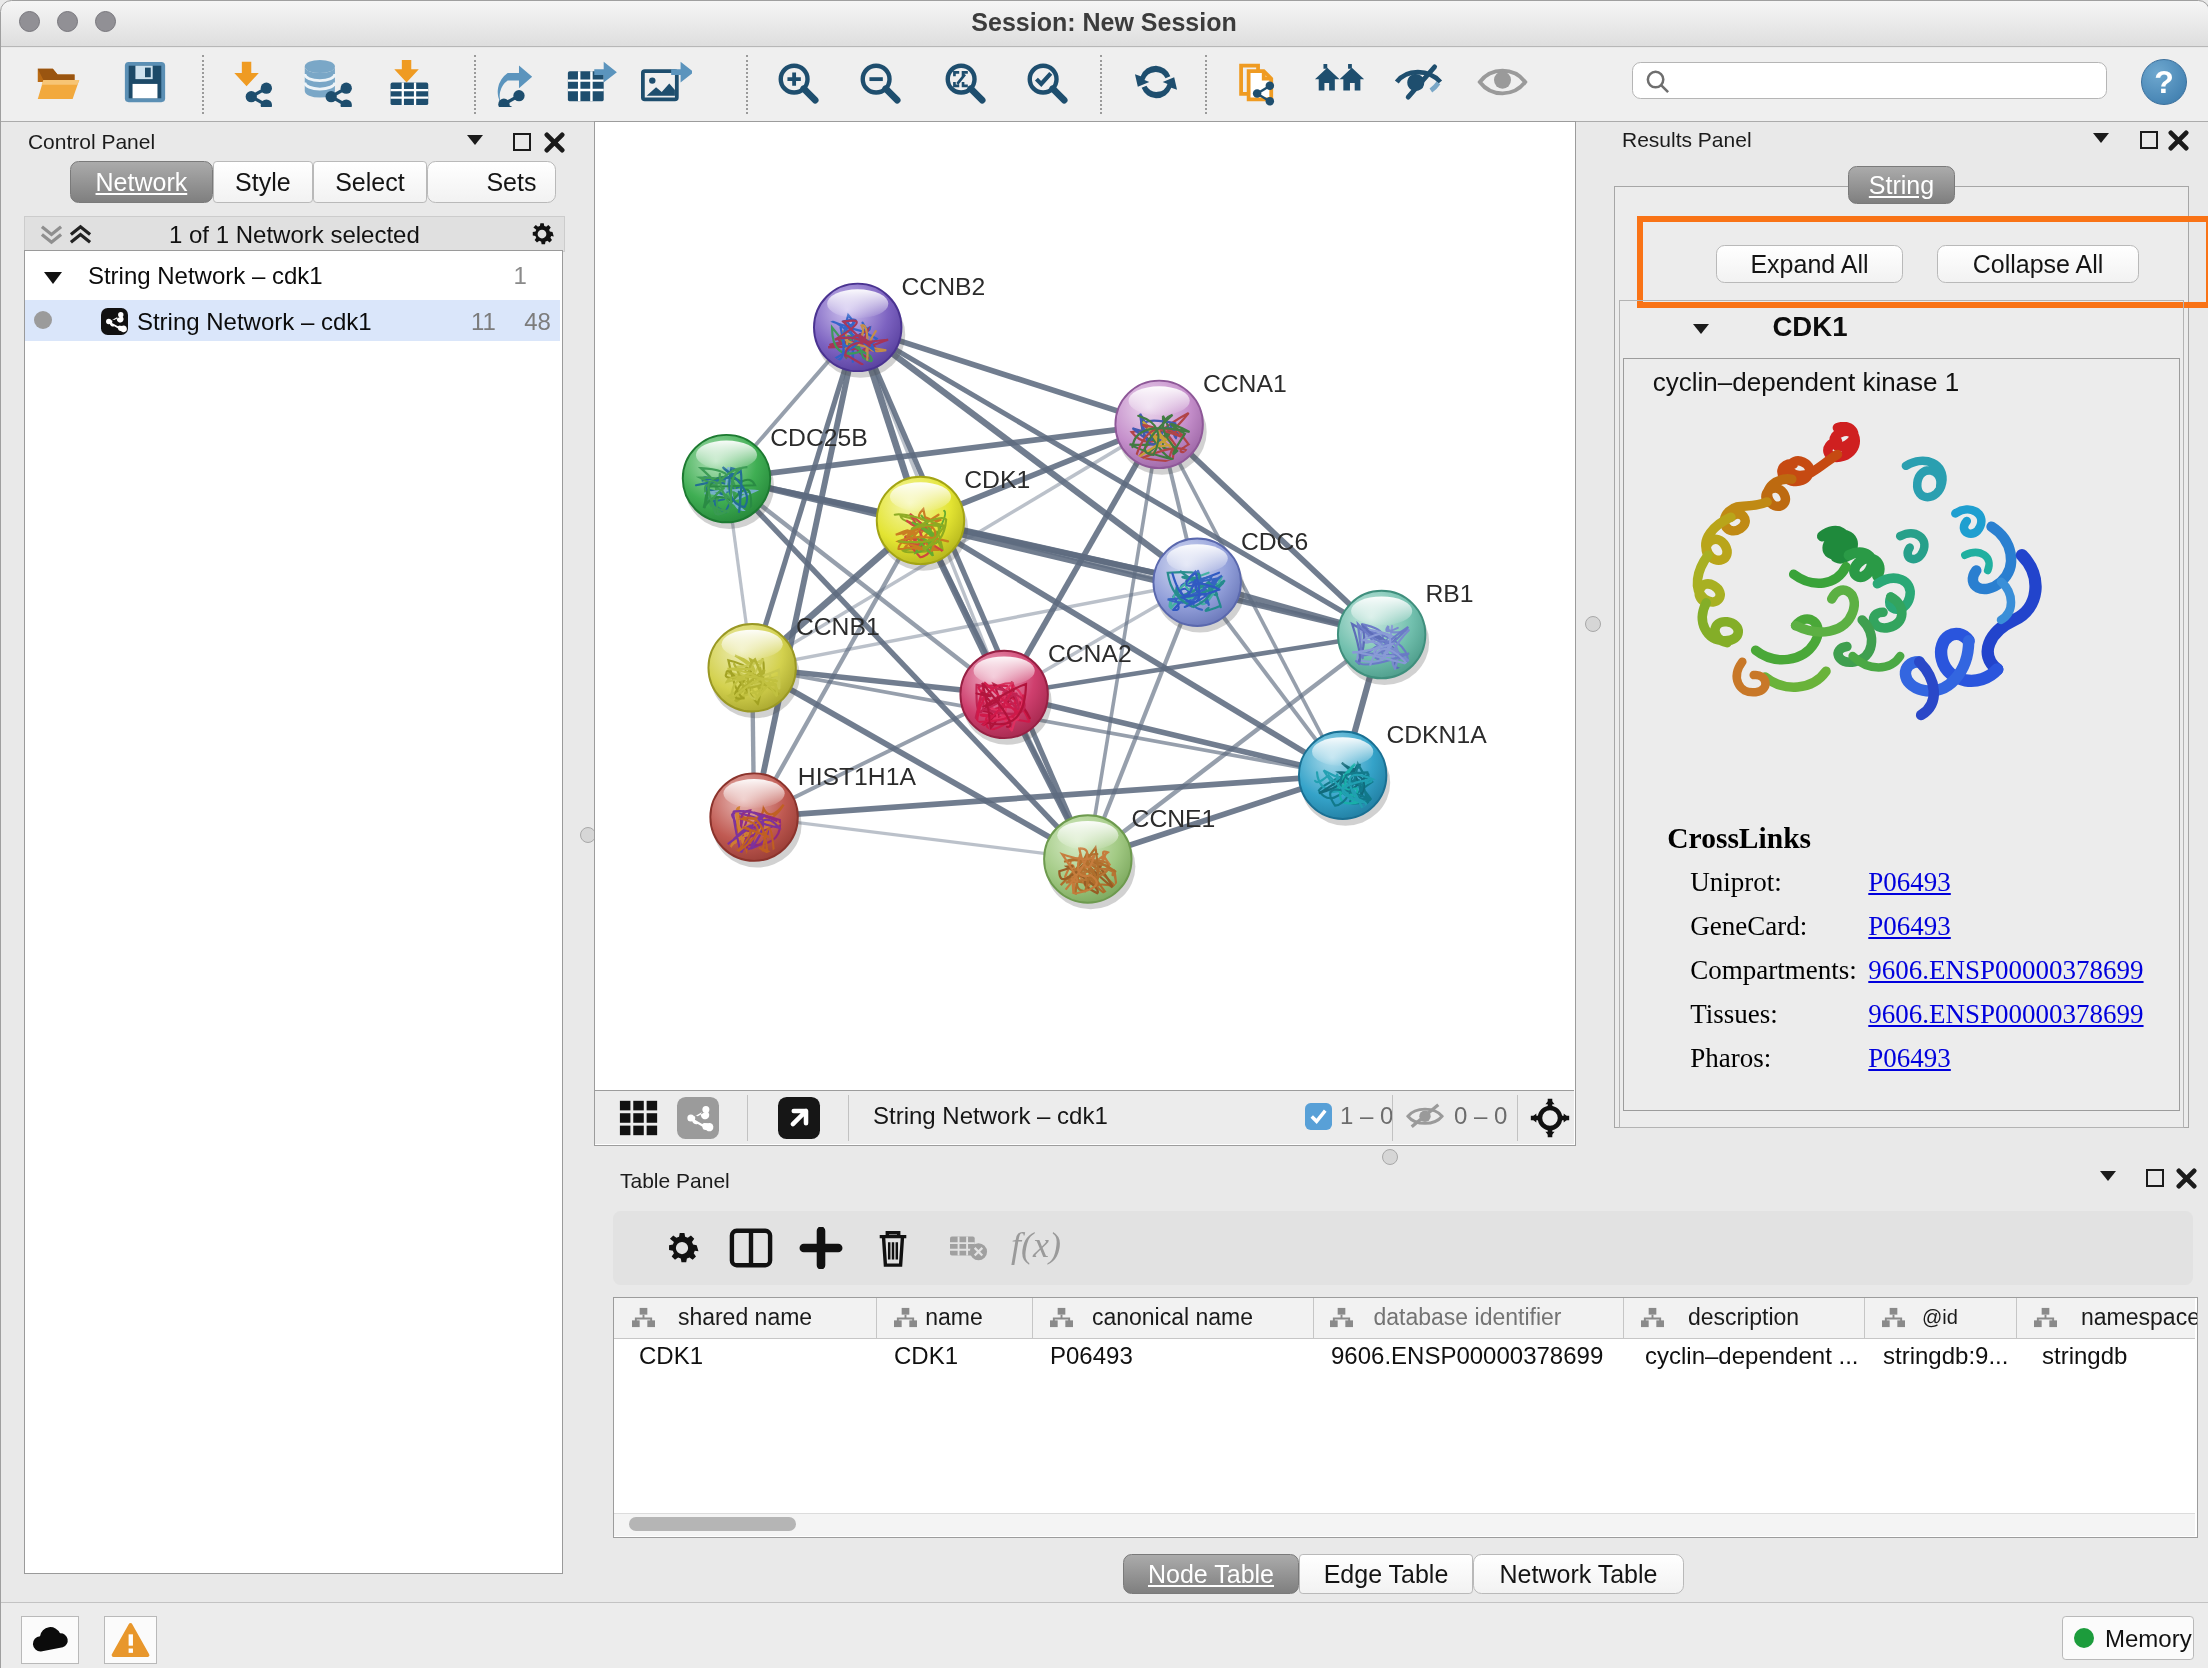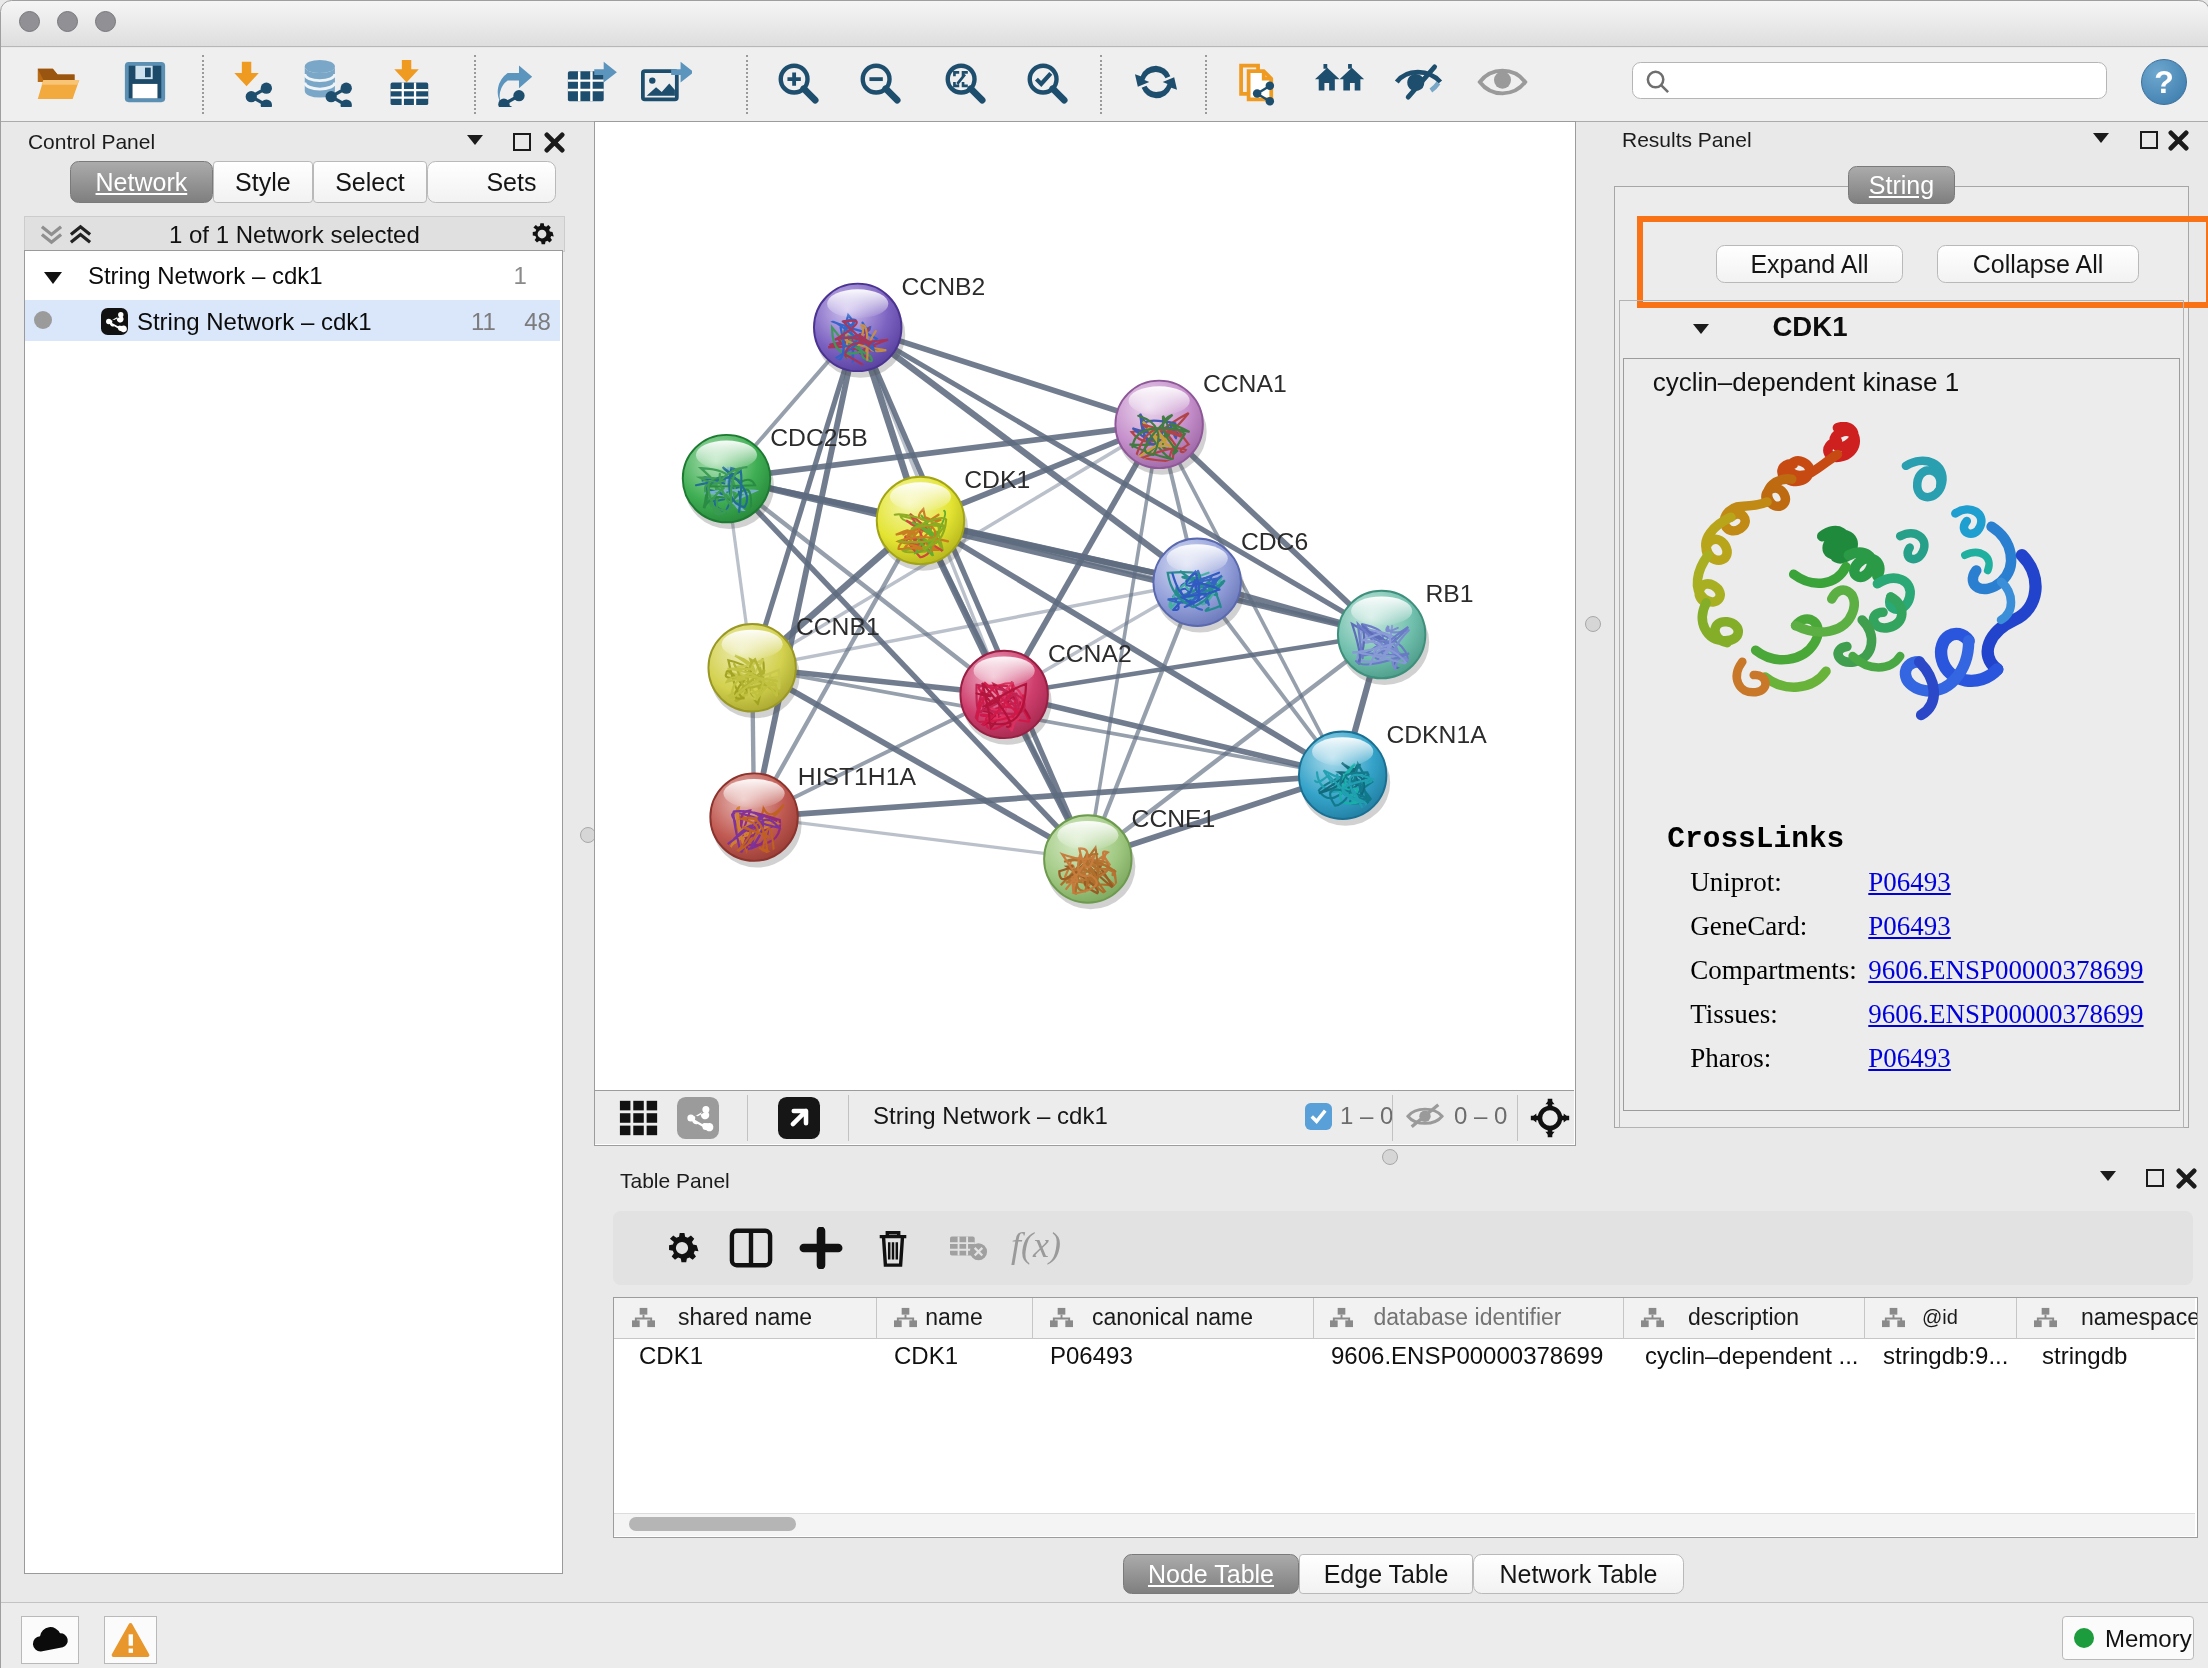--- a/index.html
+++ b/index.html
@@ -18,20 +18,21 @@
 <body>
 
 <div class="abs" style="left:0;top:0;width:2208px;height:1667px;border:1px solid #9f9f9f;border-radius:11.4px 11.4px 0 0;pointer-events:none;z-index:99;"></div>
 
 <div class="abs" id="titlebar" style="left:0;top:0;width:2208px;height:46px;
   background:linear-gradient(#f6f6f6,#dedede);border-bottom:1.9px solid #b7b7b7;
   border-radius:11.4px 11.4px 0 0;">
   <div class="abs" style="left:19px;top:11.4px;width:19px;height:19px;border-radius:50%;background:#919095;border:1px solid #77767c;"></div>
   <div class="abs" style="left:57px;top:11.4px;width:19px;height:19px;border-radius:50%;background:#919095;border:1px solid #77767c;"></div>
   <div class="abs" style="left:95px;top:11.4px;width:19px;height:19px;border-radius:50%;background:#919095;border:1px solid #77767c;"></div>
+  <div class="abs" style="left:0;top:7.6px;width:2208px;text-align:center;font-size:25px;font-weight:bold;color:#3c3c3c;">Session: New Session</div>
 </div>
 
 <div class="abs" id="toolbar" style="left:0;top:48px;width:2208px;height:73px;background:#efefef;border-bottom:1.9px solid #ababab;">
   <div id="tbicons">
       <div class="abs" style="left: 34px; top: 11.4px;"><svg width="49" height="46" viewBox="0 0 52 48">
           <path d="M4 10 h16 l5 6 h18 v8 H4 Z" fill="#b96a14"></path>
           <path d="M4 10 h16 l5 6 h18 v6 H10 Z" fill="#9a5510"></path>
           <path d="M10 22 h38 l-7 20 H4 Z" fill="#f2a93d"></path>
           <path d="M10 22 h38 l-2 5 H8 Z" fill="#f7c575"></path>
         </svg></div>
@@ -658,21 +659,21 @@
           <path d="M282 252 C300 270 304 296 284 308" fill="none" stroke="#2a48c8" stroke-width="11" stroke-linecap="round" stroke-linejoin="round"></path>
           <path d="M368 168 C382 180 382 200 368 208" fill="none" stroke="#3a8fd8" stroke-width="9" stroke-linecap="round" stroke-linejoin="round"></path>
           <path d="M330 140 C346 132 360 142 354 156" fill="none" stroke="#20b0a0" stroke-width="8" stroke-linecap="round" stroke-linejoin="round"></path>
           <path d="M238 170 C256 158 276 166 272 184 C268 202 246 200 252 184" fill="none" stroke="#2aa876" stroke-width="10" stroke-linecap="round" stroke-linejoin="round"></path>
           <path d="M252 184 C268 192 268 212 250 216 C232 220 228 200 244 200" fill="none" stroke="#33a45e" stroke-width="10" stroke-linecap="round" stroke-linejoin="round"></path>
           <path d="M222 208 C238 224 234 248 214 252 C196 256 190 238 206 236" fill="none" stroke="#3f9f4f" stroke-width="10" stroke-linecap="round" stroke-linejoin="round"></path>
           <path d="M262 120 C278 112 292 122 286 136 C280 150 264 144 272 132" fill="none" stroke="#27a08a" stroke-width="9" stroke-linecap="round" stroke-linejoin="round"></path>
           <path d="M212 246 C228 262 252 262 262 246" fill="none" stroke="#4aa844" stroke-width="9" stroke-linecap="round" stroke-linejoin="round"></path>
           <path d="M96 252 C84 268 92 286 110 284 C126 282 122 264 108 266" fill="none" stroke="#c87828" stroke-width="9" stroke-linecap="round" stroke-linejoin="round"></path>
         </svg>
-      <div class="abs" style="left:43px;top:463px;font-size:29.5px;font-weight:bold;color:#000;font-family:Liberation Mono, monospace;">CrossLinks</div>
+      <div class="abs" style="left:43px;top:463px;font-size:29.5px;font-weight:bold;color:#000;font-family:Liberation Serif, serif;">CrossLinks</div>
       <div class="abs" id="xlinks" style="left:66px;top:508px;width:476px;font-size:27px;color:#000;font-family:'Liberation Serif',serif;">
           <div style="position:relative;height:44px;"><span>Uniprot:</span><span style="position:absolute;left:178px;color:#0000dd;text-decoration:underline;">P06493</span></div>
           <div style="position:relative;height:44px;"><span>GeneCard:</span><span style="position:absolute;left:178px;color:#0000dd;text-decoration:underline;">P06493</span></div>
           <div style="position:relative;height:44px;"><span>Compartments:</span><span style="position:absolute;left:178px;color:#0000dd;text-decoration:underline;">9606.ENSP00000378699</span></div>
           <div style="position:relative;height:44px;"><span>Tissues:</span><span style="position:absolute;left:178px;color:#0000dd;text-decoration:underline;">9606.ENSP00000378699</span></div>
           <div style="position:relative;height:44px;"><span>Pharos:</span><span style="position:absolute;left:178px;color:#0000dd;text-decoration:underline;">P06493</span></div>
         </div>
     </div>
   </div>
 </div>

